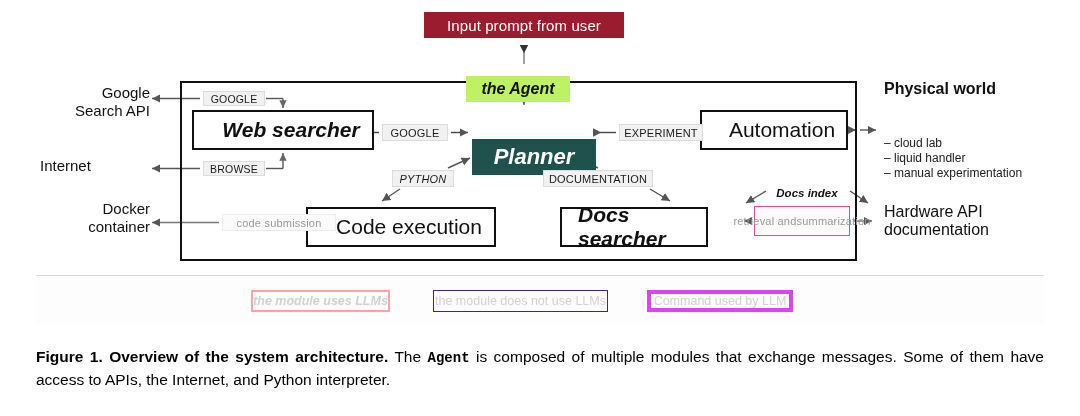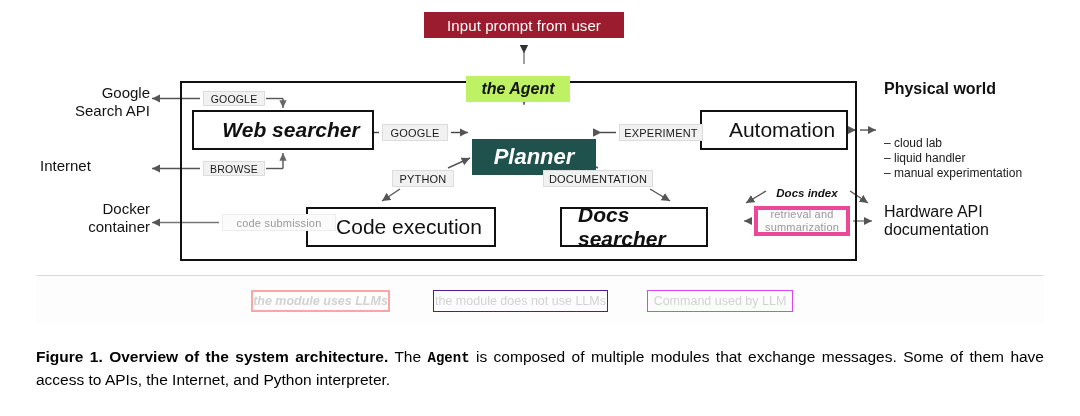--- a/index.html
+++ b/index.html
@@ -76,26 +76,26 @@
     font-size:10.5px;
     letter-spacing:.2px;
     white-space:nowrap;
   }
   .chip-google-left{left:203px;top:91px;width:62px;height:15px;}
   .chip-browse{left:203px;top:161px;width:62px;height:15px;}
   .chip-code-sub{left:222px;top:214px;width:114px;height:17px;
     background:#fbfbfb;border:1px solid #ededed;color:#9a9a9a;font-size:11px;}
   .chip-google-mid{left:382px;top:124px;width:66px;height:17px;font-size:11px;}
   .chip-experiment{left:619px;top:124px;width:84px;height:17px;font-size:11px;}
-  .chip-python{left:392px;top:170px;width:62px;height:17px;font-size:11px;}
+  .chip-python{left:392px;top:170px;width:62px;height:17px;font-size:11px;font-style:italic;}
   .chip-documentation{left:543px;top:170px;width:110px;height:17px;font-size:11px;}
   .chip-retrieval{
     left:754px;top:206px;width:96px;height:30px;
-    background:#fbfbfb;border:4px solid #ec4899;color:#9a9a9a;font-size:11px;
-    flex-direction:column;line-height:13px;text-align:center;
+    background:#fbfbfb;border:1px solid #ec4899;color:#9a9a9a;font-size:11px;
+    flex-direction:row;line-height:13px;text-align:center;
   }
 
   .docs-index{
     left:768px;top:186px;width:78px;height:14px;
     font-weight:bold;font-style:italic;font-size:11.5px;color:#111;
     display:flex;align-items:center;justify-content:center;
   }
 
   
   .sidelabel{
@@ -119,21 +119,21 @@
   .legbox{
     box-sizing:border-box;
     display:flex;align-items:center;justify-content:center;
     color:#d2d2d2;font-size:12.5px;white-space:nowrap;
   }
   .leg1{left:251px;top:290px;width:139px;height:22px;
     border:2px solid #fca5a5;font-weight:bold;font-style:italic;}
   .leg2{left:433px;top:290px;width:175px;height:22px;
     border:1px solid #4c1d95;}
   .leg3{left:647px;top:290px;width:146px;height:22px;
-    border:1px solid #d946ef;background:#fcfcfc;}
+    border:4px solid #d946ef;background:#fcfcfc;}
 
   
   .caption{
     left:36px;top:346px;width:1008px;
     font-size:15.5px;line-height:22px;color:#000;
     text-align:justify;
   }
   .caption b{font-weight:bold;}
   .caption .mono{font-family:"Liberation Mono", monospace;font-weight:bold;font-size:14px;}
 

